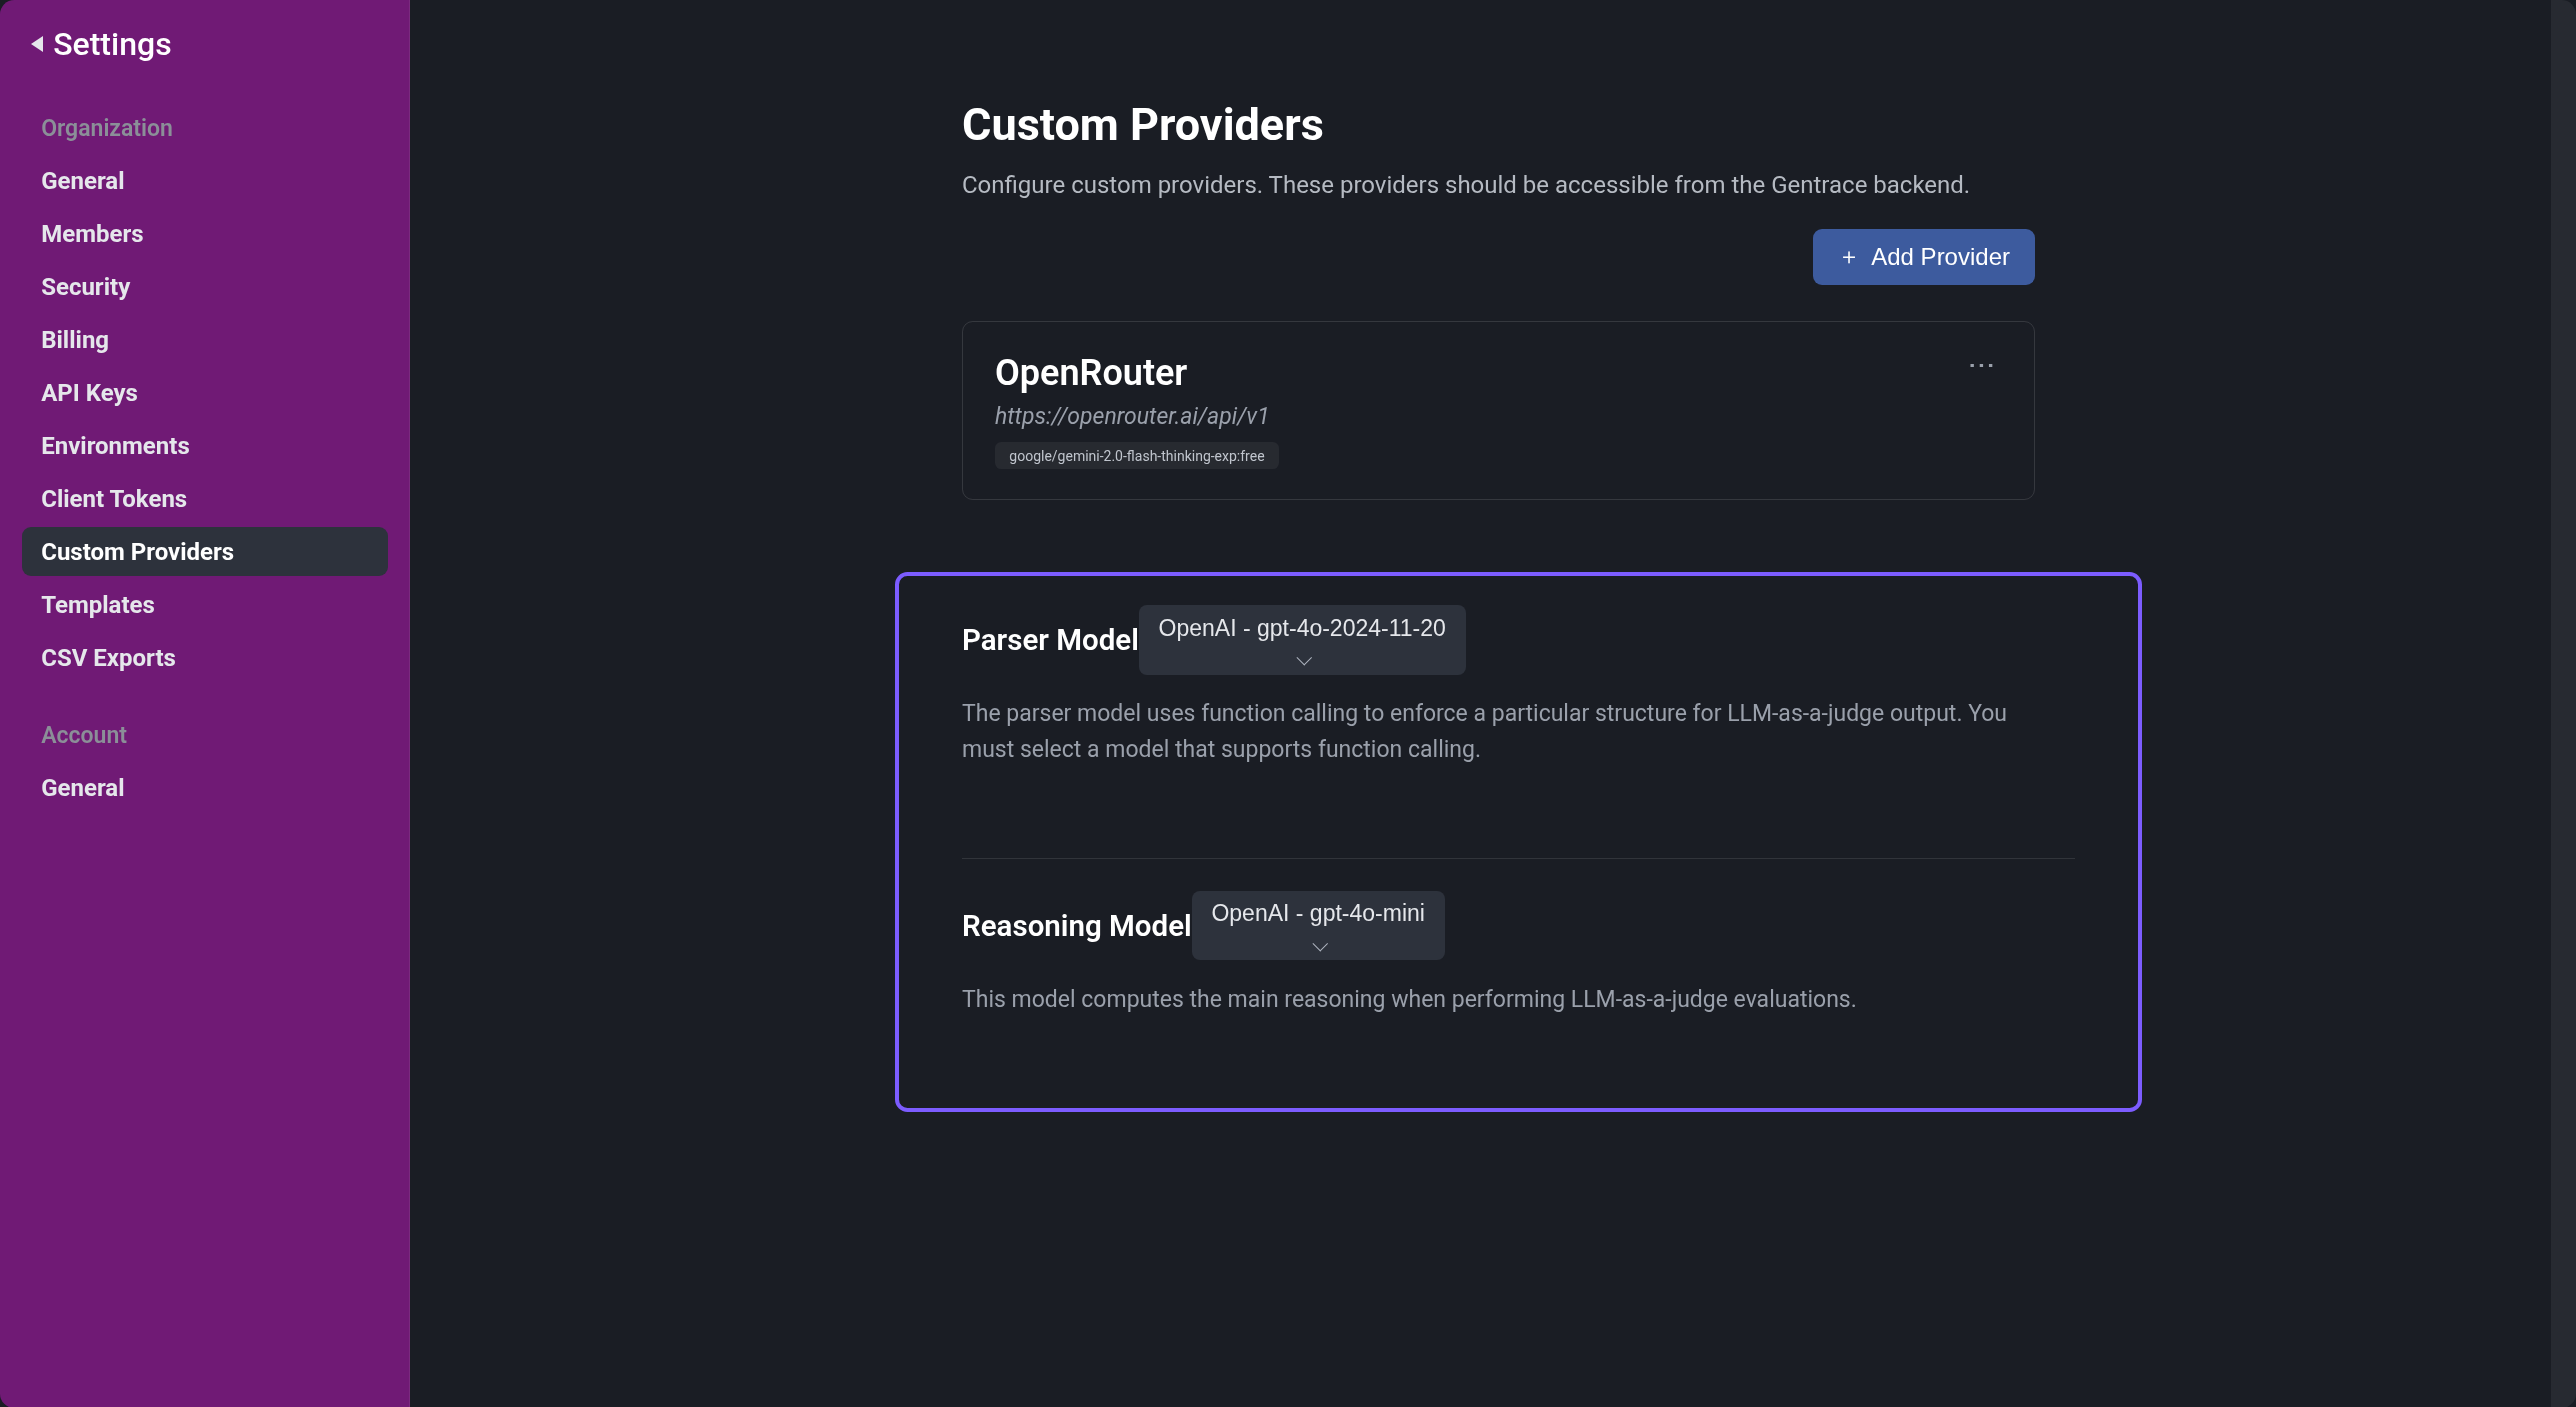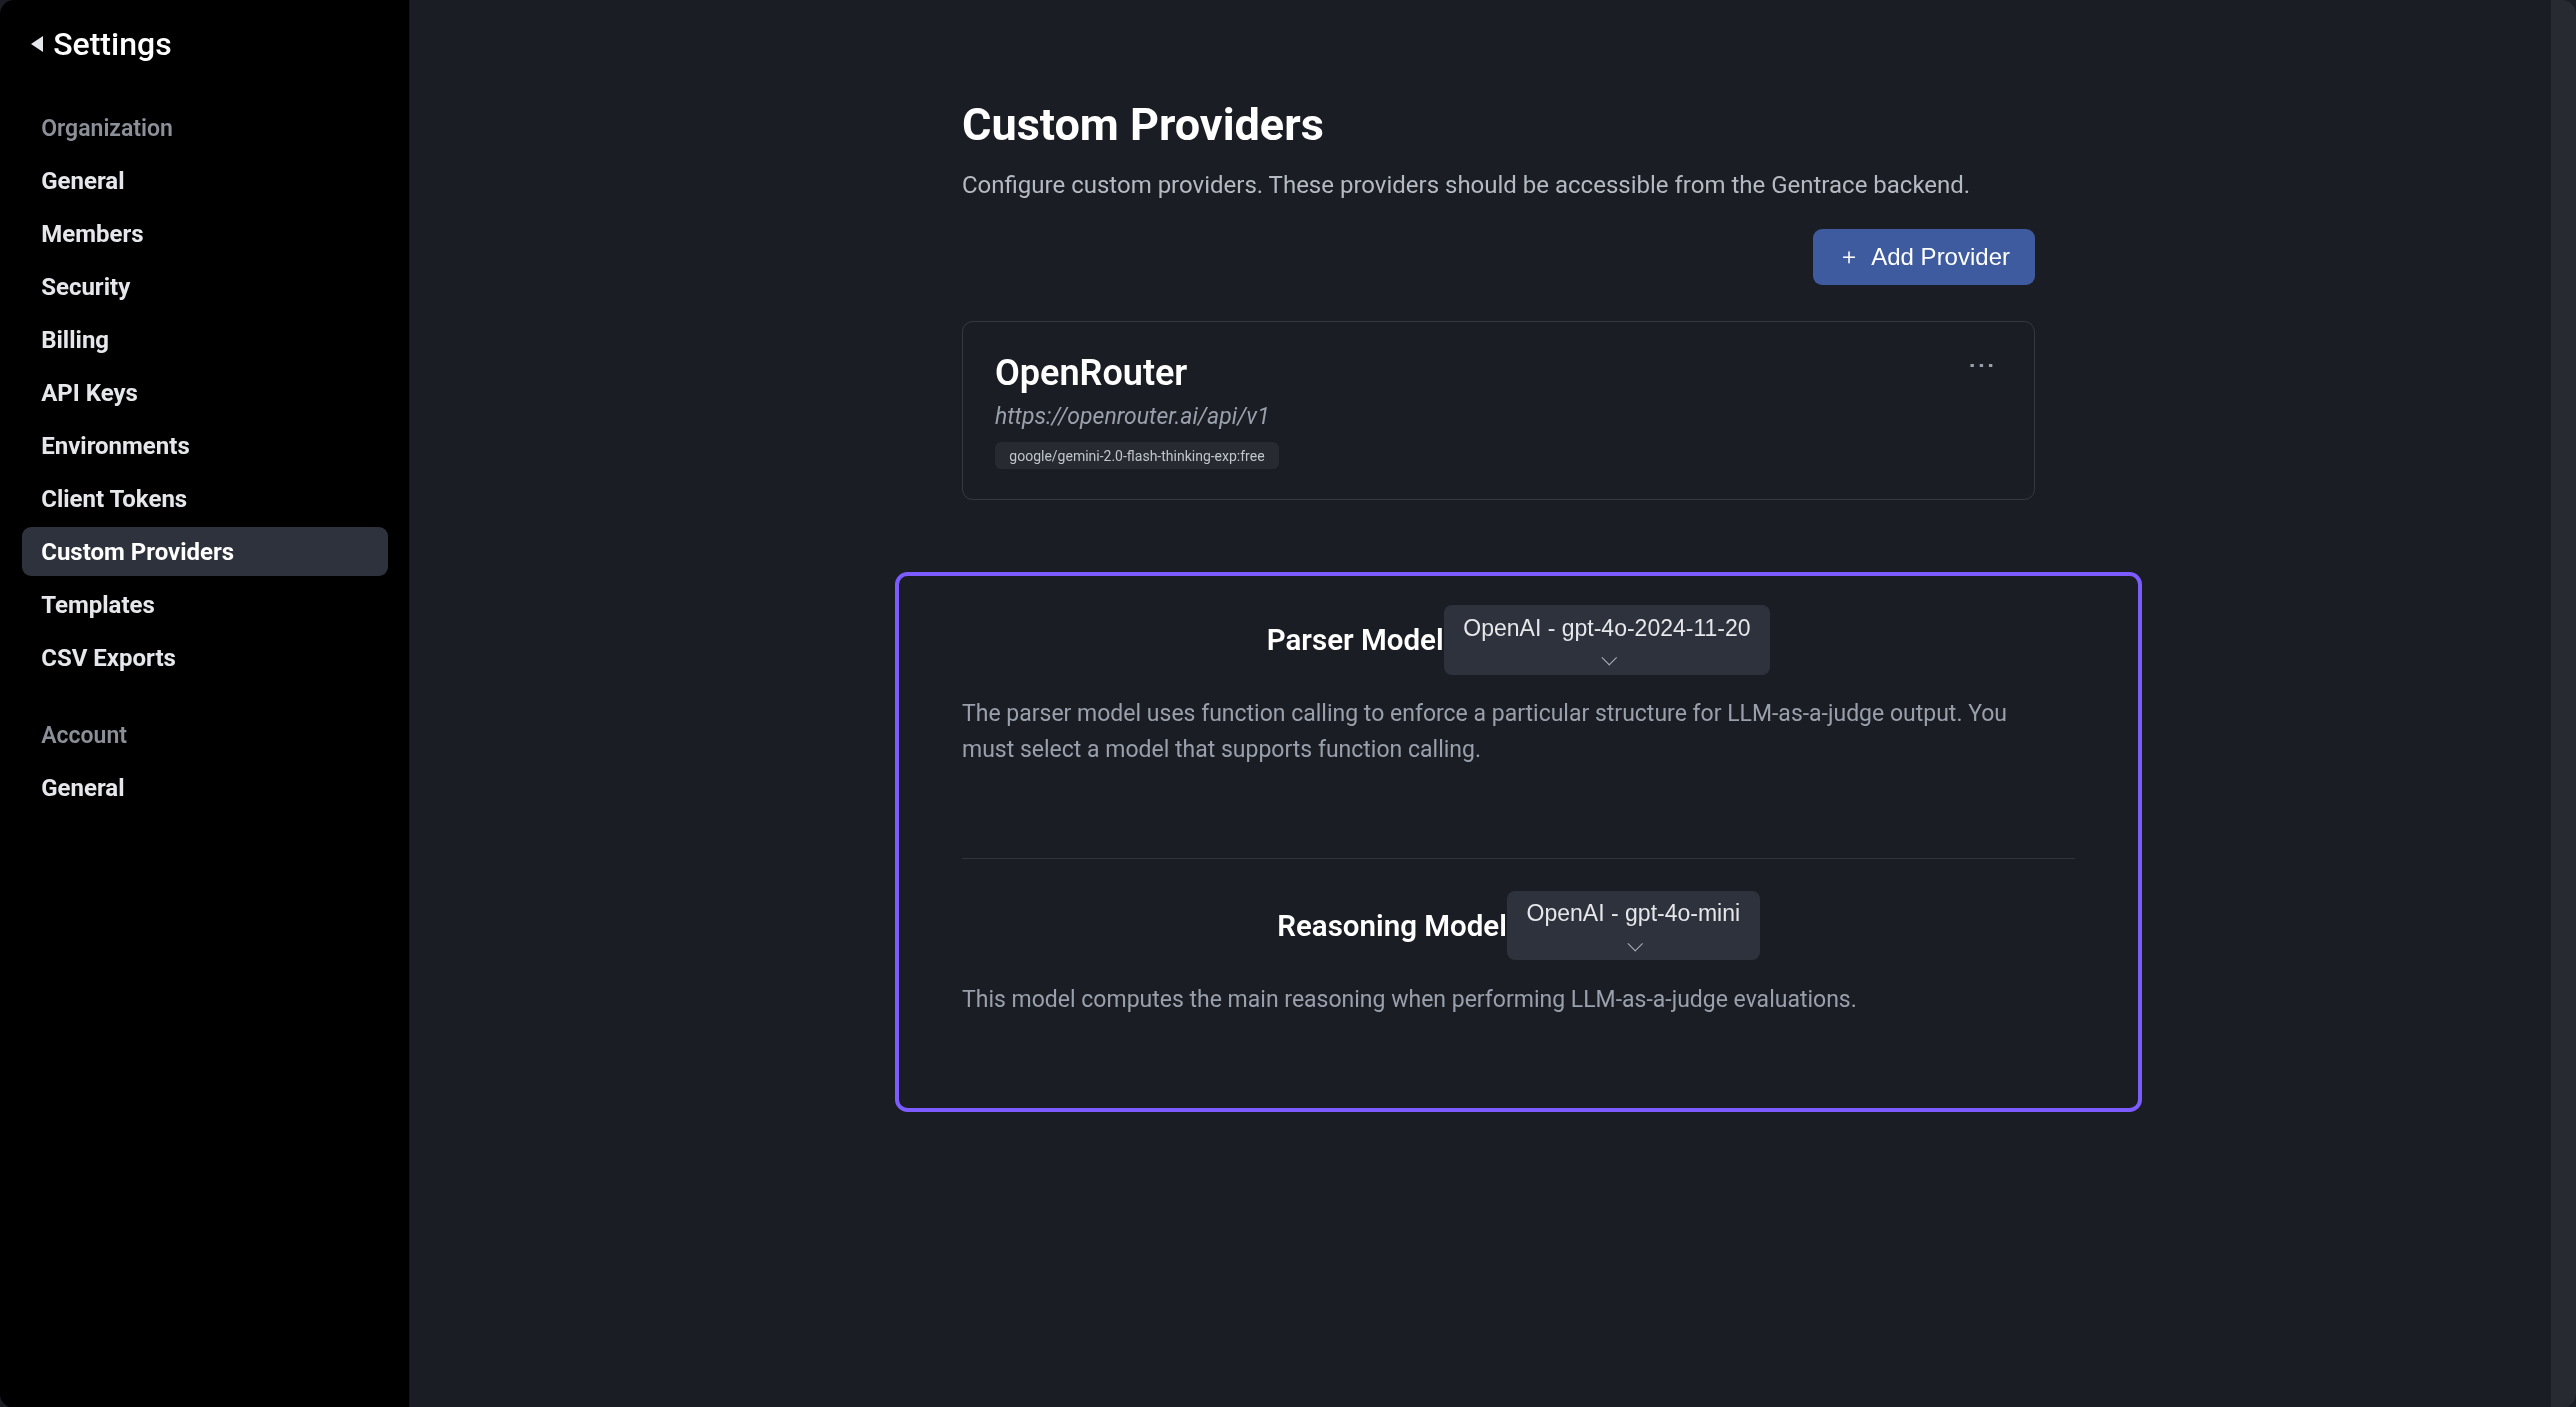--- a/index.html
+++ b/index.html
@@ -22,21 +22,21 @@
   }
 
   .right-gutter {
     width: 25px;
     background: #272a31;
   }
 
   
   .sidebar {
     width: 410px;
-    background: #000000;
+    background: #701a75;
     border-right: 0.9px solid rgba(255,255,255,0.08);
     padding: 25px 21.5px;
     display: flex;
     flex-direction: column;
   }
   .sidebar-header {
     display: flex;
     align-items: center;
     gap: 10.7px;
     margin-bottom: 52px;
@@ -167,21 +167,21 @@
     margin-right: -107px;
   }
   .model-row {
     border-top: 0.9px solid rgba(255,255,255,0.10);
     padding-top: 32px;
     padding-bottom: 9px;
   }
   .model-row:first-child { border-top: none; padding-top: 0; }
   .model-head {
     display: flex;
-    justify-content: center;
+    justify-content: flex-start;
     align-items: center;
     margin-bottom: 21.5px;
   }
   .model-title {
     font-size: 29.5px;
     font-weight: 600;
     color: #ffffff;
   }
   .model-select {
     display: inline-flex;

